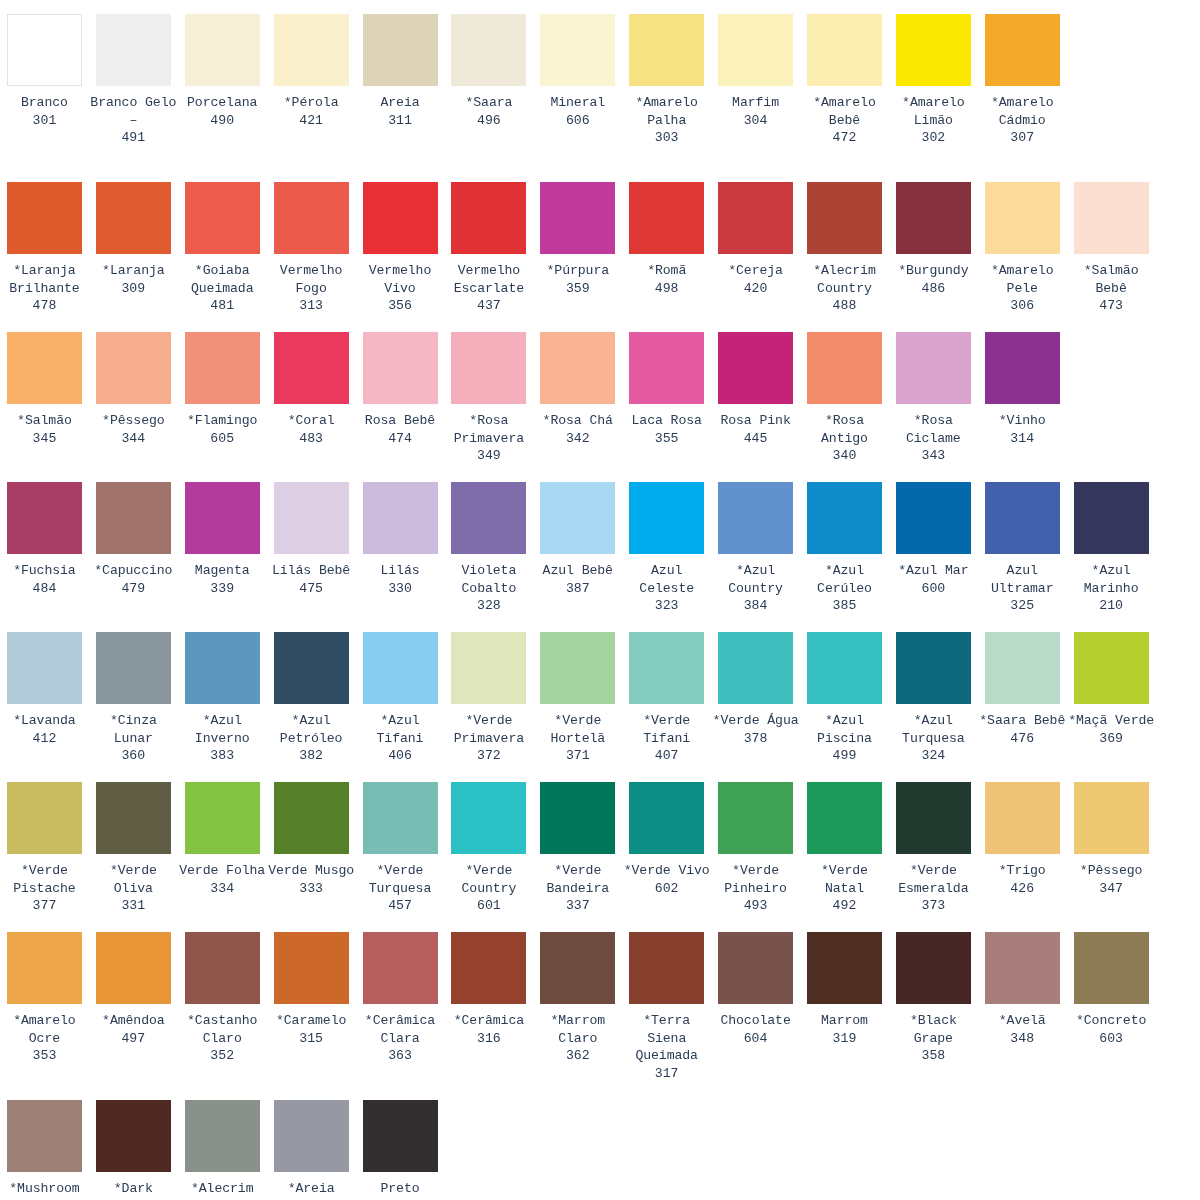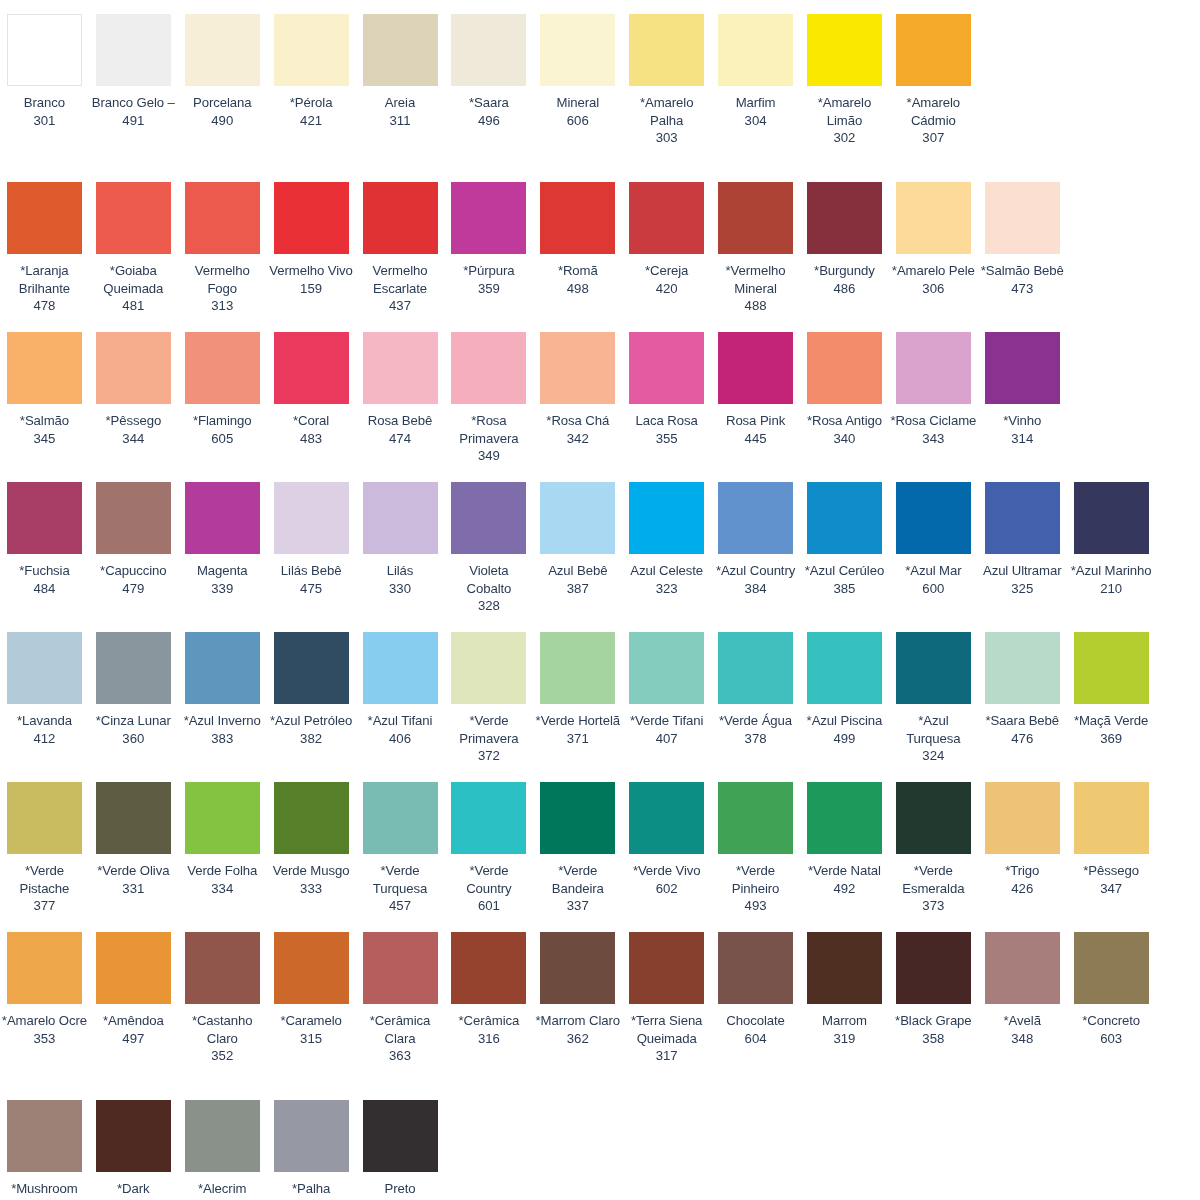--- a/index.html
+++ b/index.html
@@ -18,20 +18,21 @@
     box-sizing: border-box;
     padding: 8px 0 0 0;
   }
   .palette-row {
     display: flex;
     flex-direction: row;
     align-items: flex-start;
     width: 1200px;
     margin: 0;
     padding: 0;
+    font-family: Liberation Mono, monospace;
   }
   .swatch-cell {
     width: 88.9px;
     display: flex;
     flex-direction: column;
     align-items: center;
     padding: 0 0 6px 0;
     box-sizing: border-box;
   }
   .swatch-chip {
@@ -103,50 +104,60 @@
         <div class="swatch-chip" style="background: rgb(246, 226, 131);"></div>
         <div class="swatch-label">*Amarelo Palha</div>
         <div class="swatch-code">303</div>
       </div>
       <div class="swatch-cell">
         <div class="swatch-chip" style="background: rgb(251, 241, 187);"></div>
         <div class="swatch-label">Marfim</div>
         <div class="swatch-code">304</div>
       </div>
       <div class="swatch-cell">
+        <div class="swatch-chip" style="background: rgb(251, 238, 176);"></div>
+        <div class="swatch-label">*Amarelo Bebê</div>
+        <div class="swatch-code">472</div>
+      </div>
+      <div class="swatch-cell">
         <div class="swatch-chip" style="background: rgb(251, 232, 0);"></div>
         <div class="swatch-label">*Amarelo Limão</div>
         <div class="swatch-code">302</div>
       </div>
       <div class="swatch-cell">
         <div class="swatch-chip" style="background: rgb(245, 169, 43);"></div>
         <div class="swatch-label">*Amarelo Cádmio</div>
         <div class="swatch-code">307</div>
       </div>
     </div>
     <div class="palette-row row-h2">
       <div class="swatch-cell">
         <div class="swatch-chip" style="background: rgb(223, 90, 45);"></div>
         <div class="swatch-label">*Laranja Brilhante</div>
         <div class="swatch-code">478</div>
       </div>
       <div class="swatch-cell">
+        <div class="swatch-chip" style="background: rgb(224, 91, 48);"></div>
+        <div class="swatch-label">*Laranja</div>
+        <div class="swatch-code">309</div>
+      </div>
+      <div class="swatch-cell">
         <div class="swatch-chip" style="background: rgb(236, 91, 75);"></div>
         <div class="swatch-label">*Goiaba Queimada</div>
         <div class="swatch-code">481</div>
       </div>
       <div class="swatch-cell">
         <div class="swatch-chip" style="background: rgb(236, 90, 78);"></div>
         <div class="swatch-label">Vermelho Fogo</div>
         <div class="swatch-code">313</div>
       </div>
       <div class="swatch-cell">
         <div class="swatch-chip" style="background: rgb(233, 48, 55);"></div>
         <div class="swatch-label">Vermelho Vivo</div>
-        <div class="swatch-code">159</div>
+        <div class="swatch-code">356</div>
       </div>
       <div class="swatch-cell">
         <div class="swatch-chip" style="background: rgb(224, 50, 53);"></div>
         <div class="swatch-label">Vermelho Escarlate</div>
         <div class="swatch-code">437</div>
       </div>
       <div class="swatch-cell">
         <div class="swatch-chip" style="background: rgb(191, 58, 155);"></div>
         <div class="swatch-label">*Púrpura</div>
         <div class="swatch-code">359</div>
@@ -156,21 +167,21 @@
         <div class="swatch-label">*Romã</div>
         <div class="swatch-code">498</div>
       </div>
       <div class="swatch-cell">
         <div class="swatch-chip" style="background: rgb(201, 59, 62);"></div>
         <div class="swatch-label">*Cereja</div>
         <div class="swatch-code">420</div>
       </div>
       <div class="swatch-cell">
         <div class="swatch-chip" style="background: rgb(173, 67, 53);"></div>
-        <div class="swatch-label">*Vermelho Mineral</div>
+        <div class="swatch-label">*Alecrim Country</div>
         <div class="swatch-code">488</div>
       </div>
       <div class="swatch-cell">
         <div class="swatch-chip" style="background: rgb(134, 48, 62);"></div>
         <div class="swatch-label">*Burgundy</div>
         <div class="swatch-code">486</div>
       </div>
       <div class="swatch-cell">
         <div class="swatch-chip" style="background: rgb(252, 219, 154);"></div>
         <div class="swatch-label">*Amarelo Pele</div>
@@ -522,21 +533,21 @@
         <div class="swatch-chip" style="background: rgb(79, 42, 34);"></div>
         <div class="swatch-label">*Dark Chocolate</div>
       </div>
       <div class="swatch-cell">
         <div class="swatch-chip" style="background: rgb(138, 145, 138);"></div>
         <div class="swatch-label">*Alecrim</div>
         <div class="swatch-code">462</div>
       </div>
       <div class="swatch-cell">
         <div class="swatch-chip" style="background: rgb(150, 152, 163);"></div>
-        <div class="swatch-label">*Palha</div>
+        <div class="swatch-label">*Areia</div>
         <div class="swatch-code">468</div>
       </div>
       <div class="swatch-cell">
         <div class="swatch-chip" style="background: rgb(51, 47, 49);"></div>
         <div class="swatch-label">Preto</div>
         <div class="swatch-code">321</div>
       </div>
     </div>
   </div>
 

